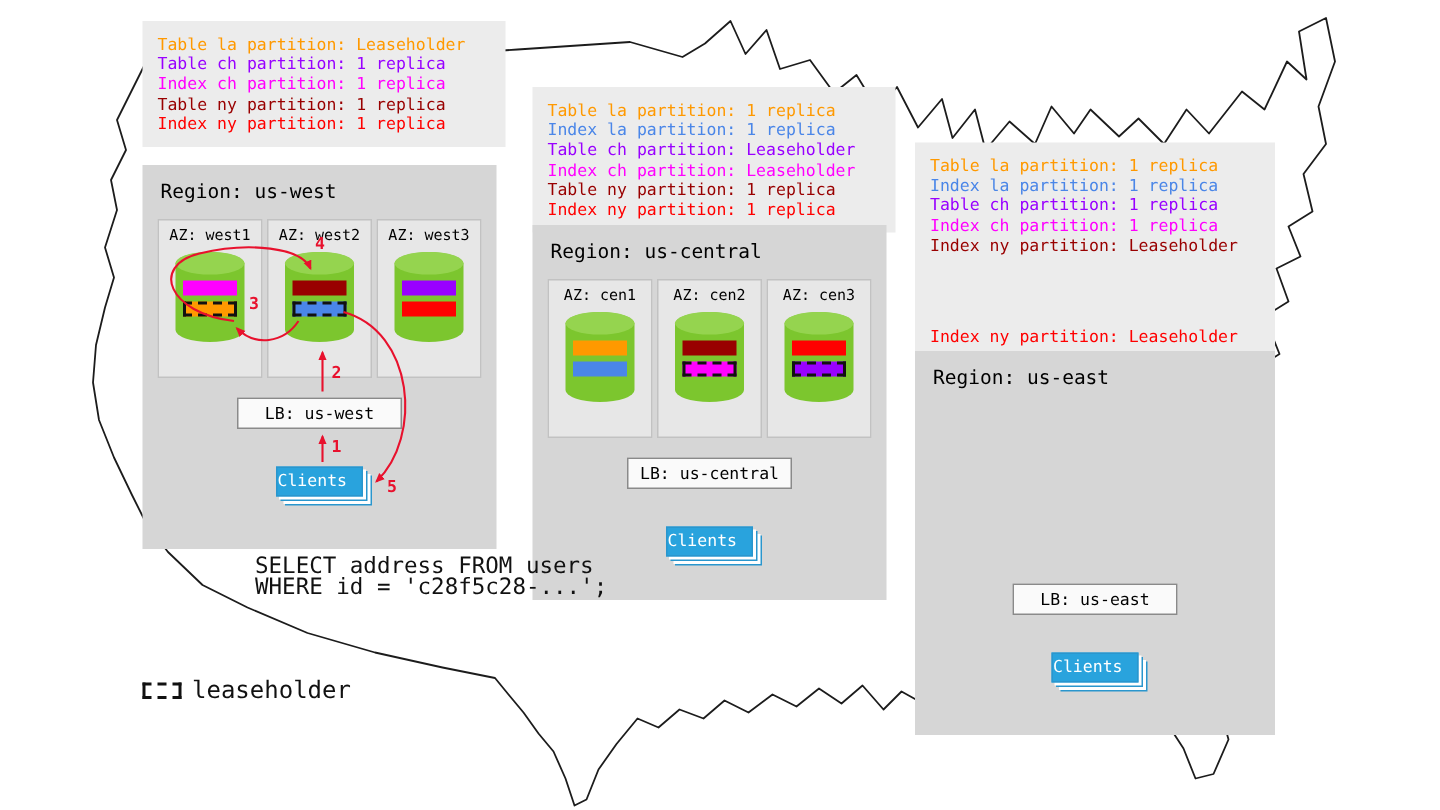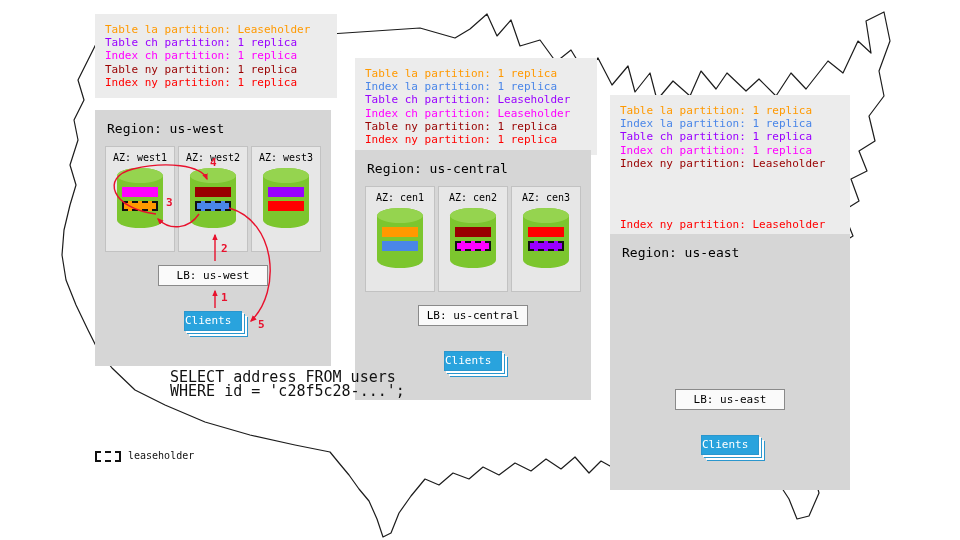--- a/index.html
+++ b/index.html
@@ -31,21 +31,21 @@
         background:var(--clients_bg,#29a3dd); border:1px solid var(--clients_shadow,#2a96cd); color:#fff;
         font-size:11px; text-align:left; line-height:18px;
         box-shadow:2px 2px 0 #fff, 3px 3px 0 var(--clients_shadow,#2a96cd), 5px 5px 0 #fff, 6px 6px 0 var(--clients_shadow,#2a96cd); }
 
   svg.overlay { position:absolute; left:0; top:0; z-index:3; pointer-events:none; }
   .flow { stroke:var(--arrow,#e8112d); fill:none; stroke-width:1.4px; }
   .flow-head { fill:var(--arrow,#e8112d); }
   .arrow-label { position:absolute; z-index:4; color:var(--arrow,#e8112d); font-size:11px; font-weight:700; }
 
   .sql { position:absolute; z-index:2; font-size:15px; line-height:14px; color:#111; white-space:nowrap; }
-  .legend { position:absolute; z-index:2; font-size:10px; color:#111; }
+  .legend { position:absolute; z-index:2; font-size:16px; color:#111; }
   .legend .swatch { display:inline-block; width:26px; height:11px; border:2px dashed #111; vertical-align:middle; margin-right:7px; background:transparent; }
 </style>
 </head>
 <body>
 
 <div id="stage">
 
   <svg class="map" width="960" height="540">
     <path class="map-path" d="M 96,44 L 200,40 L 300,36 L 345,33 L 420,28 L 455,38 L 470,29 L 487,14 L 497,36 L 511,20 L 520,46 L 540,40 L 556,62 L 571,50 L 585,73 L 598,58 L 612,85 L 628,66 L 635,92 L 650,73 L 657,100 L 673,81 L 690,96 L 701,71 L 716,89 L 727,73 L 746,91 L 759,79 L 776,96 L 791,73 L 806,89 L 828,61 L 843,73 L 858,41 L 871,53 L 866,21 L 884,12 L 890,41 L 879,71 L 884,96 L 869,116 L 875,141 L 859,151 L 867,171 L 851,179 L 859,201 L 843,211 L 853,236 L 837,246 L 847,269 L 831,281 L 839,301 L 823,311 L 831,333 L 813,346 L 821,366 L 803,379 L 811,396 L 796,409 L 806,431 L 799,453 L 813,471 L 819,493 L 809,516 L 797,519 L 789,499 L 776,479 L 765,461 L 753,471 L 737,463 L 721,471 L 703,463 L 689,473 L 671,465 L 653,473 L 637,463 L 619,471 L 601,461 L 589,473 L 575,457 L 561,469 L 546,459 L 531,471 L 515,463 L 499,475 L 483,467 L 469,479 L 453,473 L 439,485 L 425,479 L 411,496 L 399,513 L 391,533 L 383,537 L 377,519 L 369,501 L 359,489 L 349,475 L 339,463 L 330,452 L 295,445 L 250,435 L 205,422 L 165,405 L 135,390 L 112,368 L 98,350 L 88,330 L 76,305 L 66,280 L 62,255 L 64,230 L 70,205 L 76,185 L 70,165 L 78,140 L 74,120 L 84,100 L 78,80 L 88,60 Z"></path>
   </svg>

